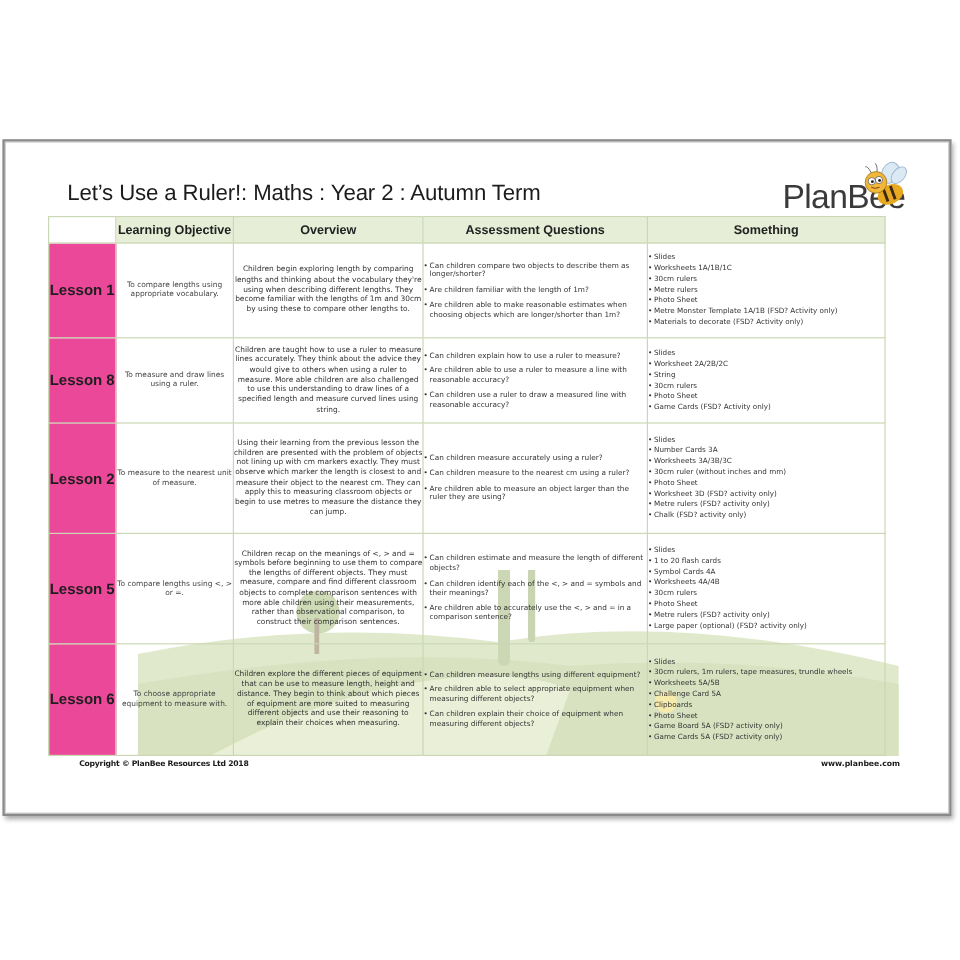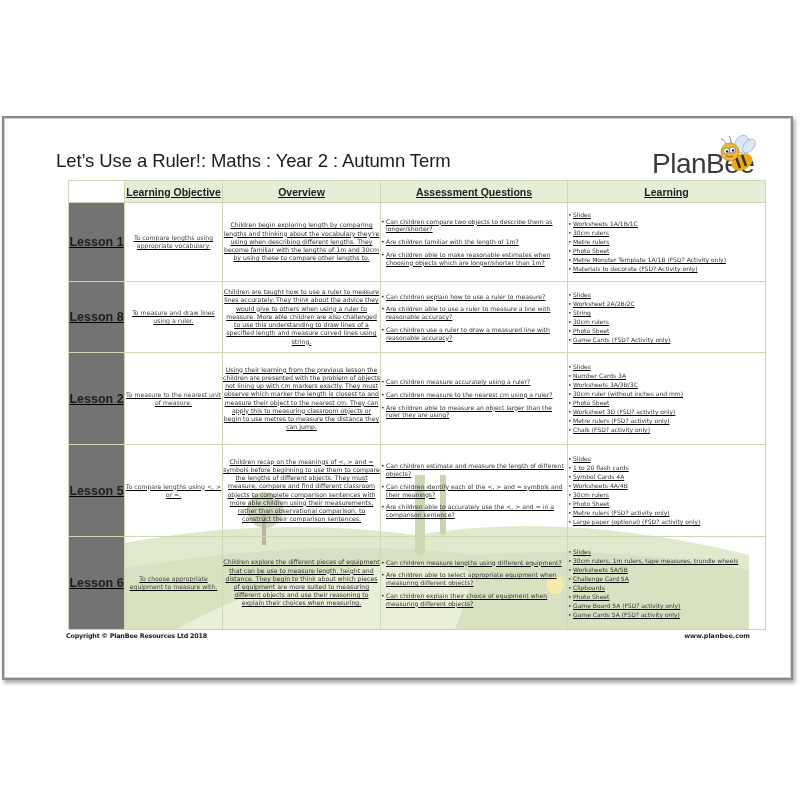--- a/index.html
+++ b/index.html
@@ -21,35 +21,35 @@
       font-size: 18.5px; color: #1c1c1c; letter-spacing: -0.1px;
     }
     .logo {
       position: absolute; left: 628px; top: 148px;
       font-family: "Liberation Sans", sans-serif;
       font-size: 28px; color: #3a3a3a; letter-spacing: -0.5px; margin-left: 24px;
     }
     .bee { position: absolute; left: 712px; top: 134px; width: 44px; height: 40px; }
 
     table.plan {
-      position: absolute; left: 68px; top: 180px; width: 697px;
-      border-collapse: collapse; table-layout: fixed; text-decoration: underline;
+      position: absolute; left: 40px; top: 180px; width: 697px;
+      border-collapse: collapse; table-layout: fixed;
     }
     table.plan td, table.plan th {
       border: 1.5px solid #cbd8b5; box-sizing: border-box; vertical-align: middle;
       padding: 0;
     }
     th.blank { border: none; background: transparent; }
     th.hdr {
       background: #e6eed7; height: 22px;
       font-family: "Liberation Sans", sans-serif; font-weight: bold;
       font-size: 10.5px; color: #222;
     }
     td.lesson {
-      background: #737373; text-align: center;
+      background: #ec4899; text-align: center;
       font-family: "Liberation Sans", sans-serif; font-weight: bold;
       font-size: 12.5px; color: #1e1e1e;
     }
     td.obj {
       text-align: center; font-size: 6.2px; color: #444; line-height: 8px;
       padding: 0 10px;
     }
     td.ov {
       text-align: center; font-size: 6.2px; color: #333; line-height: 8.2px;
       padding: 0 5px;
@@ -116,21 +116,21 @@
       <col style="width:158px">
       <col style="width:187px">
       <col style="width:198px">
   </colgroup>
   <thead>
     <tr>
       <th class="blank"></th>
       <th class="hdr">Learning Objective</th>
       <th class="hdr">Overview</th>
       <th class="hdr">Assessment Questions</th>
-      <th class="hdr">Learning</th>
+      <th class="hdr">Something</th>
     </tr>
   </thead>
   <tbody>
 
     <tr style="height:79px">
       <td class="lesson">Lesson 1</td>
       <td class="obj">To compare lengths using appropriate vocabulary.</td>
       <td class="ov">Children begin exploring length by comparing lengths and thinking about the vocabulary they're using when describing different lengths. They become familiar with the lengths of 1m and 30cm by using these to compare other lengths to.</td>
       <td class="aq">
           <ul>

